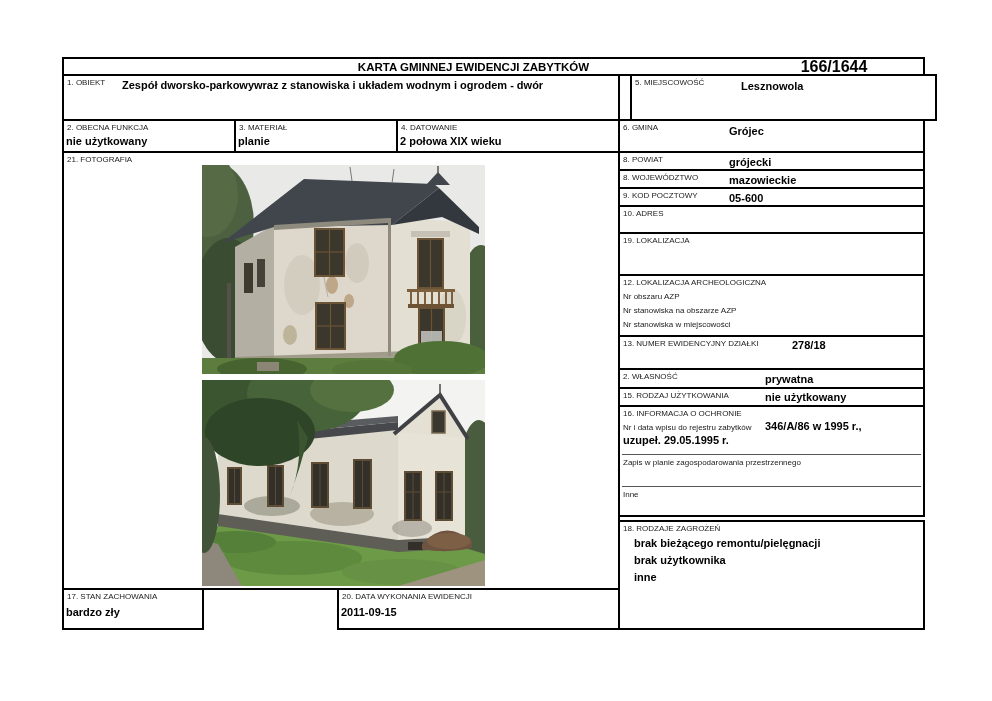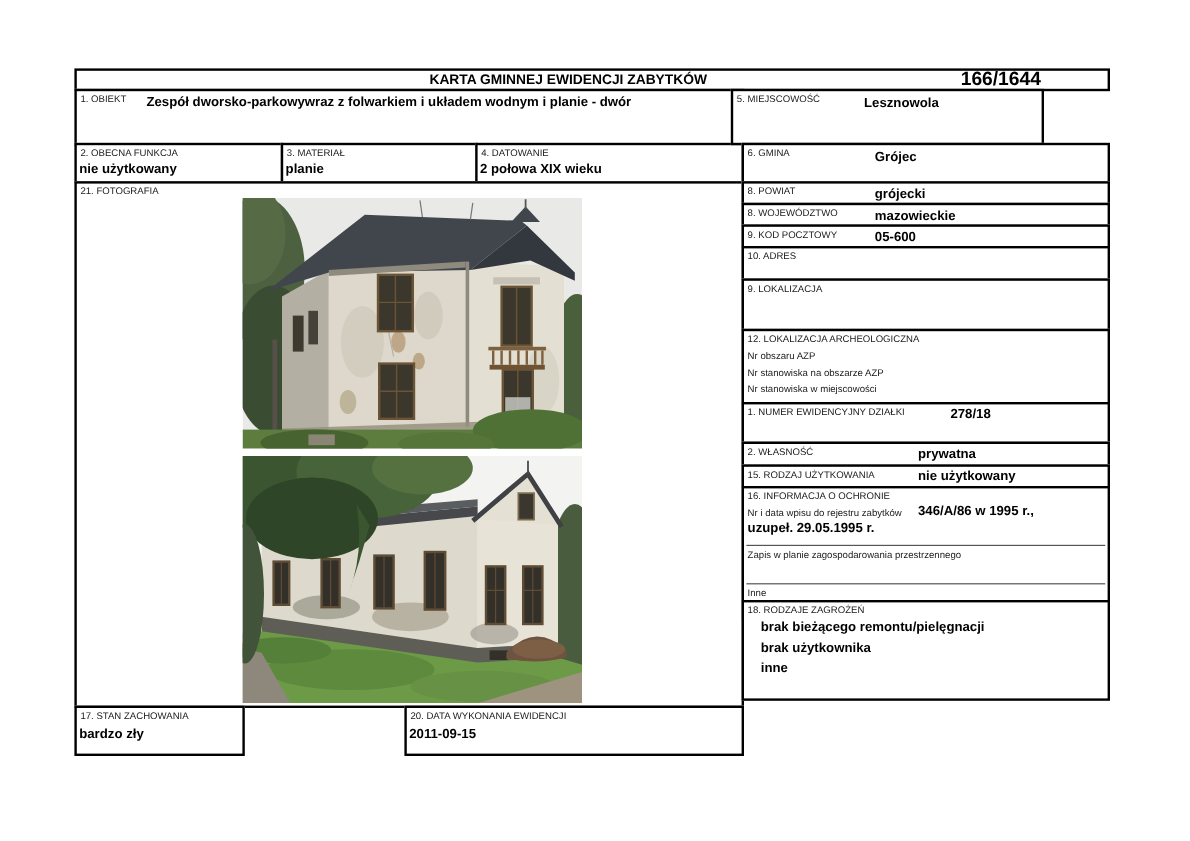--- a/index.html
+++ b/index.html
@@ -22,21 +22,21 @@
 <div class="page">
   <div class="card">
 
     <div class="box" style="left:0;top:0;width:863px;height:19px">
       <span class="hdr-title">KARTA GMINNEJ EWIDENCJI ZABYTKÓW</span>
       <span class="hdr-num">166/1644</span>
     </div>
 
     <div class="box" style="left:0;top:17px;width:558px;height:48px">
       <span class="lbl">1. OBIEKT</span>
-      <span class="val" style="left:58px;top:3px">Zespół dworsko-parkowywraz z folwarkiem i układem wodnym i planie - dwór</span>
+      <span class="val" style="left:58px;top:3px">Zespół dworsko-parkowywraz z stanowiska i układem wodnym i ogrodem - dwór</span>
     </div>
 
     <div class="box" style="left:0;top:62px;width:174px;height:34px">
       <span class="lbl">2. OBECNA FUNKCJA</span>
       <span class="val" style="left:2px;top:14px">nie użytkowany</span>
     </div>
     <div class="box" style="left:172px;top:62px;width:164px;height:34px">
       <span class="lbl">3. MATERIAŁ</span>
       <span class="val" style="left:2px;top:14px">planie</span>
     </div>
@@ -168,21 +168,21 @@
 
     <div class="box" style="left:0;top:531px;width:142px;height:42px">
       <span class="lbl">17. STAN ZACHOWANIA</span>
       <span class="val" style="left:2px;top:16px">bardzo zły</span>
     </div>
     <div class="box" style="left:275px;top:531px;width:283px;height:42px">
       <span class="lbl">20. DATA WYKONANIA EWIDENCJI</span>
       <span class="val" style="left:2px;top:16px">2011-09-15</span>
     </div>
 
-    <div class="box" style="left:547px;top:17px;width:261px;height:47px">
+    <div class="box" style="left:568px;top:17px;width:307px;height:47px">
       <span class="lbl">5. MIEJSCOWOŚĆ</span>
       <span class="val" style="left:109px;top:4px">Lesznowola</span>
     </div>
     <div class="box" style="left:556px;top:62px;width:307px;height:34px">
       <span class="lbl">6. GMINA</span>
       <span class="val" style="left:109px;top:4px">Grójec</span>
     </div>
     <div class="box" style="left:556px;top:94px;width:307px;height:20px">
       <span class="lbl">8. POWIAT</span>
       <span class="val" style="left:109px;top:3px">grójecki</span>
@@ -192,51 +192,51 @@
       <span class="val" style="left:109px;top:3px">mazowieckie</span>
     </div>
     <div class="box" style="left:556px;top:130px;width:307px;height:20px">
       <span class="lbl">9. KOD POCZTOWY</span>
       <span class="val" style="left:109px;top:3px">05-600</span>
     </div>
     <div class="box" style="left:556px;top:148px;width:307px;height:29px">
       <span class="lbl">10. ADRES</span>
     </div>
     <div class="box" style="left:556px;top:175px;width:307px;height:44px">
-      <span class="lbl">9. LOKALIZACJA</span>
+      <span class="lbl">19. LOKALIZACJA</span>
     </div>
     <div class="box" style="left:556px;top:217px;width:307px;height:63px">
       <span class="lbl">12. LOKALIZACJA ARCHEOLOGICZNA</span>
       <span class="small" style="left:3px;top:16px">Nr obszaru AZP</span>
       <span class="small" style="left:3px;top:30px">Nr stanowiska na obszarze AZP</span>
       <span class="small" style="left:3px;top:44px">Nr stanowiska w miejscowości</span>
     </div>
     <div class="box" style="left:556px;top:278px;width:307px;height:35px">
-      <span class="lbl">1. NUMER EWIDENCYJNY DZIAŁKI</span>
+      <span class="lbl">13. NUMER EWIDENCYJNY DZIAŁKI</span>
       <span class="val" style="left:172px;top:2px">278/18</span>
     </div>
     <div class="box" style="left:556px;top:311px;width:307px;height:21px">
       <span class="lbl">2. WŁASNOŚĆ</span>
       <span class="val" style="left:145px;top:3px">prywatna</span>
     </div>
     <div class="box" style="left:556px;top:330px;width:307px;height:20px">
       <span class="lbl">15. RODZAJ UŻYTKOWANIA</span>
       <span class="val" style="left:145px;top:2px">nie użytkowany</span>
     </div>
     <div class="box" style="left:556px;top:348px;width:307px;height:112px">
       <span class="lbl">16. INFORMACJA O OCHRONIE</span>
       <span class="small" style="left:3px;top:16px">Nr i data wpisu do rejestru zabytków</span>
       <span class="val" style="left:145px;top:13px">346/A/86 w 1995 r.,</span>
       <span class="val" style="left:3px;top:27px">uzupeł. 29.05.1995 r.</span>
       <div class="hline" style="top:47px"></div>
       <span class="small" style="left:3px;top:51px">Zapis w planie zagospodarowania przestrzennego</span>
       <div class="hline" style="top:79px"></div>
       <span class="small" style="left:3px;top:83px">Inne</span>
     </div>
-    <div class="box" style="left:556px;top:443px;width:307px;height:84px">
+    <div class="box" style="left:556px;top:463px;width:307px;height:110px">
       <span class="lbl">18. RODZAJE ZAGROŻEŃ</span>
       <span class="val" style="left:14px;top:15px">brak bieżącego remontu/pielęgnacji</span>
       <span class="val" style="left:14px;top:32px">brak użytkownika</span>
       <span class="val" style="left:14px;top:49px">inne</span>
     </div>
 
   </div>
 </div>
 
 </body></html>

